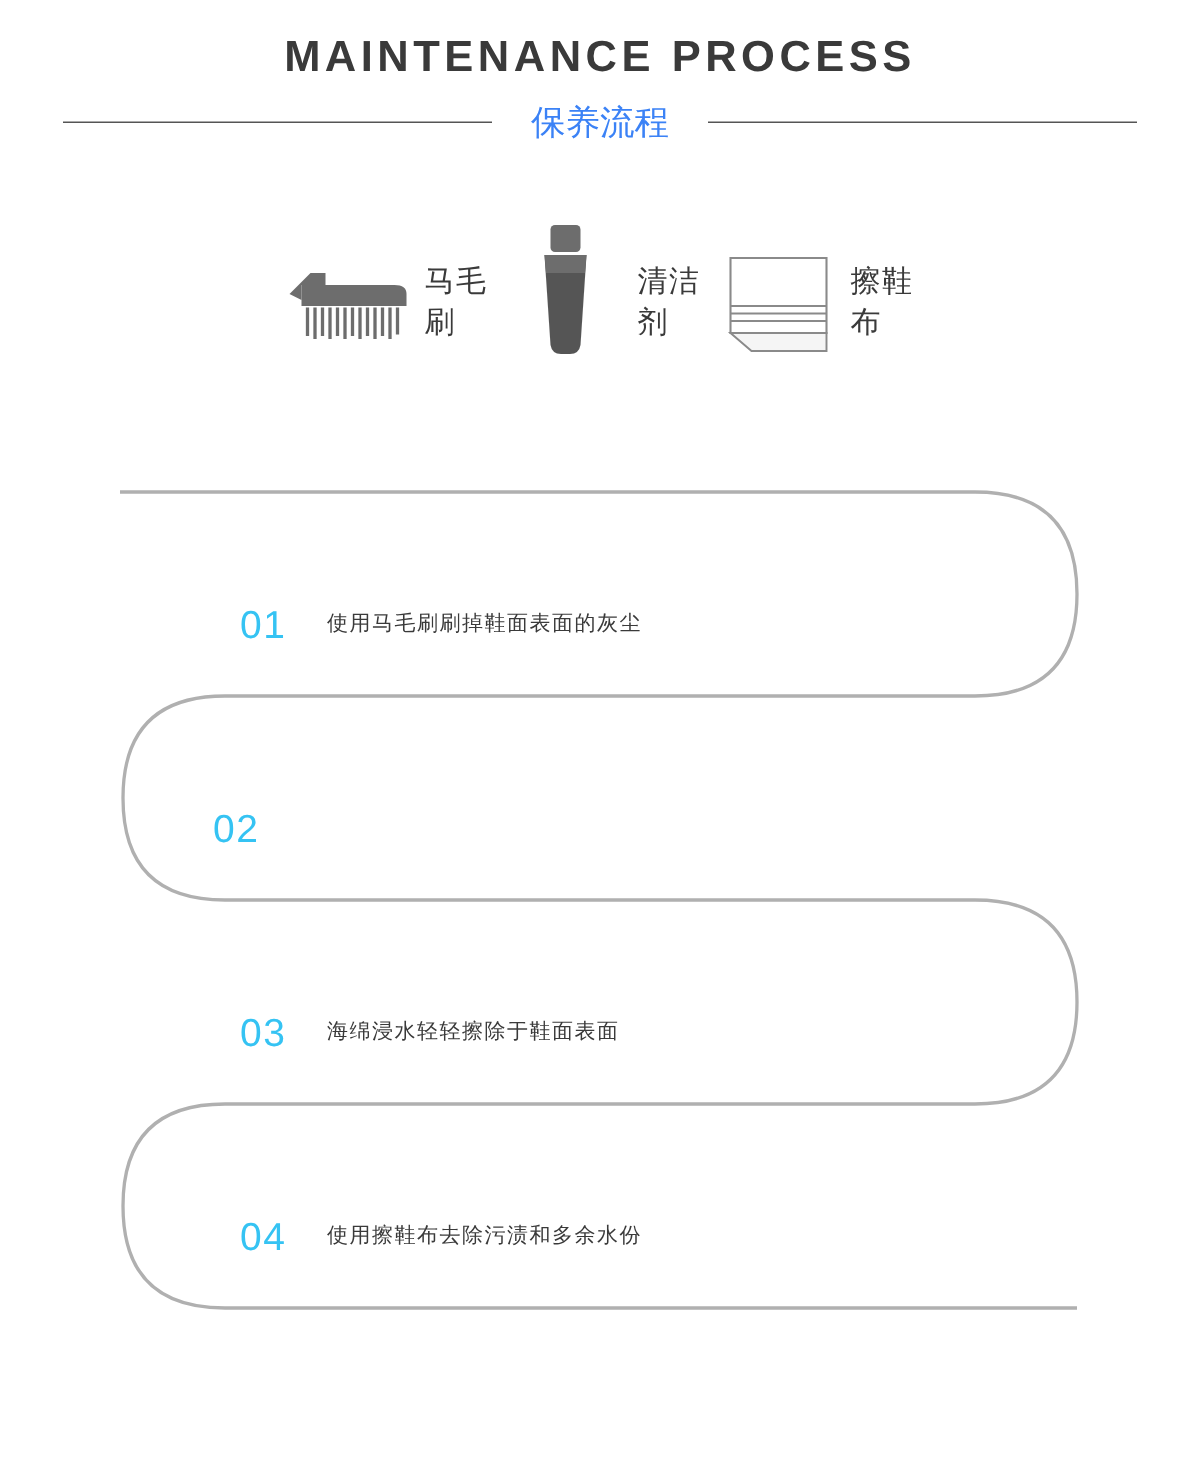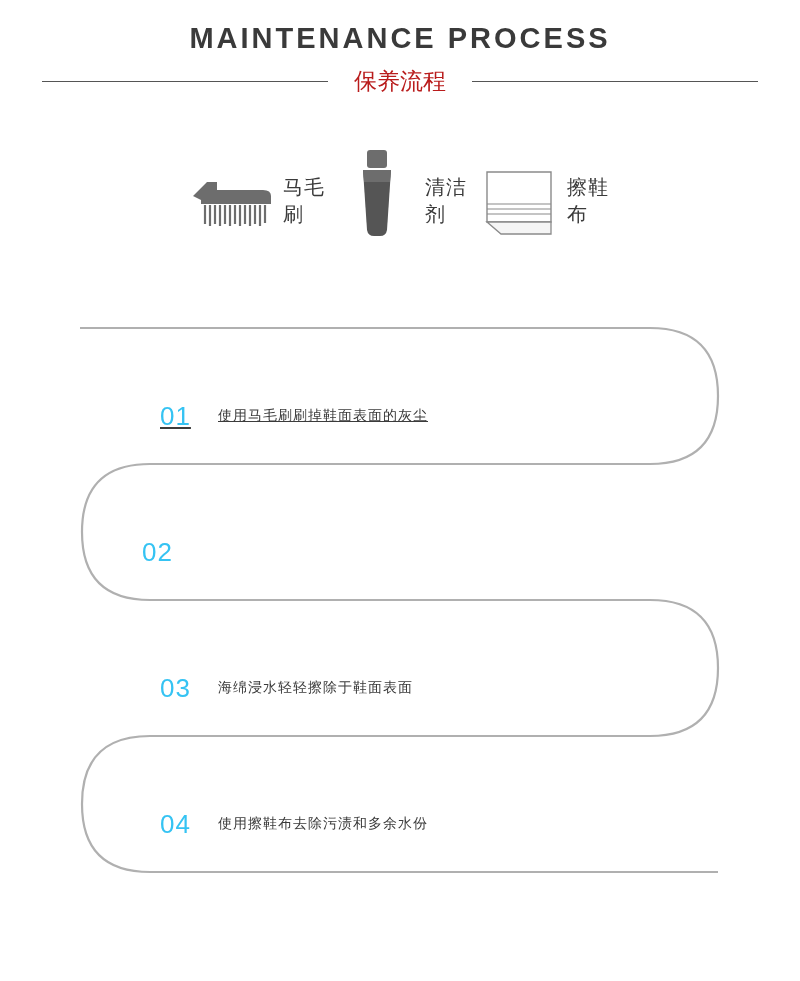--- a/index.html
+++ b/index.html
@@ -36,21 +36,21 @@
     margin-top: 8px;
     padding: 0 42px;
   }
   .rule {
     flex: 1 1 auto;
     height: 1px;
     background: #555;
   }
   .title-cn {
     font-size: 23px;
-    color: #b91c1c;
+    color: #3b82f6;
     padding: 0 26px;
     white-space: nowrap;
     line-height: 30px;
   }
 
   
   .tools {
     margin-top: 48px;
     display: flex;
     justify-content: center;
@@ -96,21 +96,21 @@
     color: #35c3f3;
     letter-spacing: 1px;
     min-width: 46px;
   }
   .step-text {
     font-size: 14px;
     color: #3a3a3a;
     letter-spacing: 1px;
     margin-left: 12px;
   }
-  .s1 { left: 160px; top: 76px; text-decoration: underline; }
+  .s1 { left: 160px; top: 76px; }
   .s2 { left: 142px; top: 212px; }
   .s3 { left: 160px; top: 348px; }
   .s4 { left: 160px; top: 484px; }
 </style>
 </head>
 <body>
 
 <div class="header">
   <div class="title-en">MAINTENANCE PROCESS</div>
   <div class="subtitle-row">

